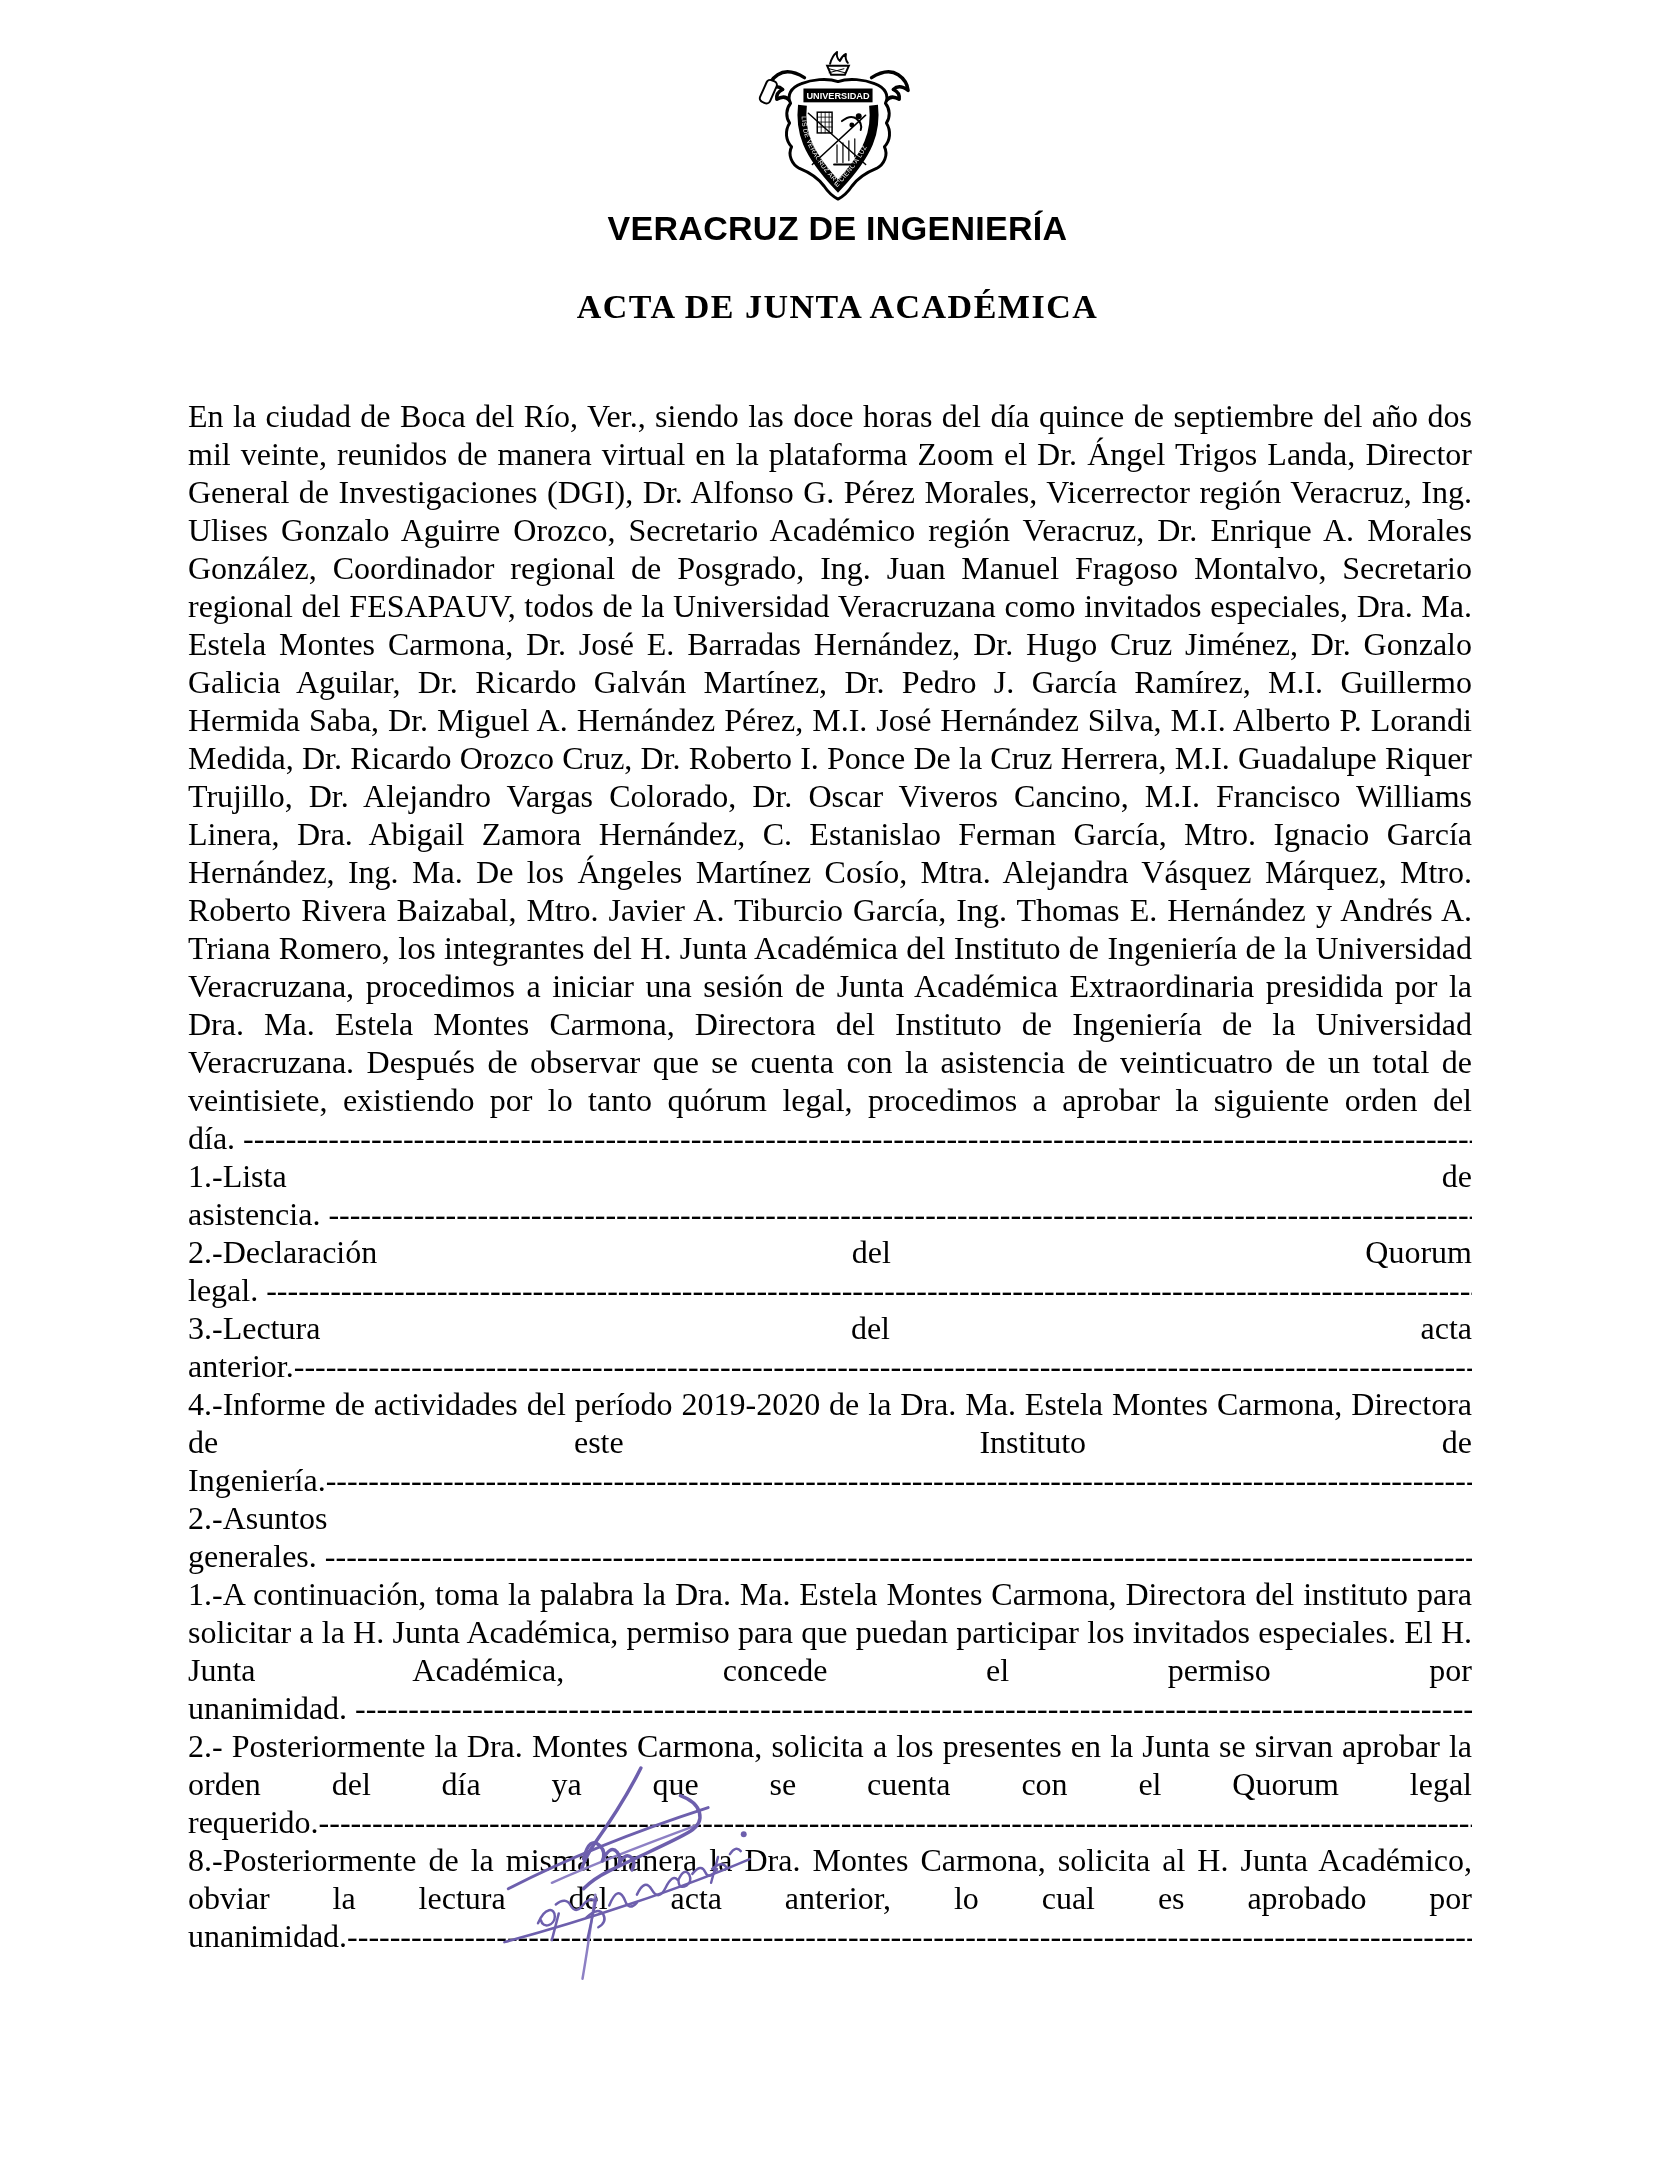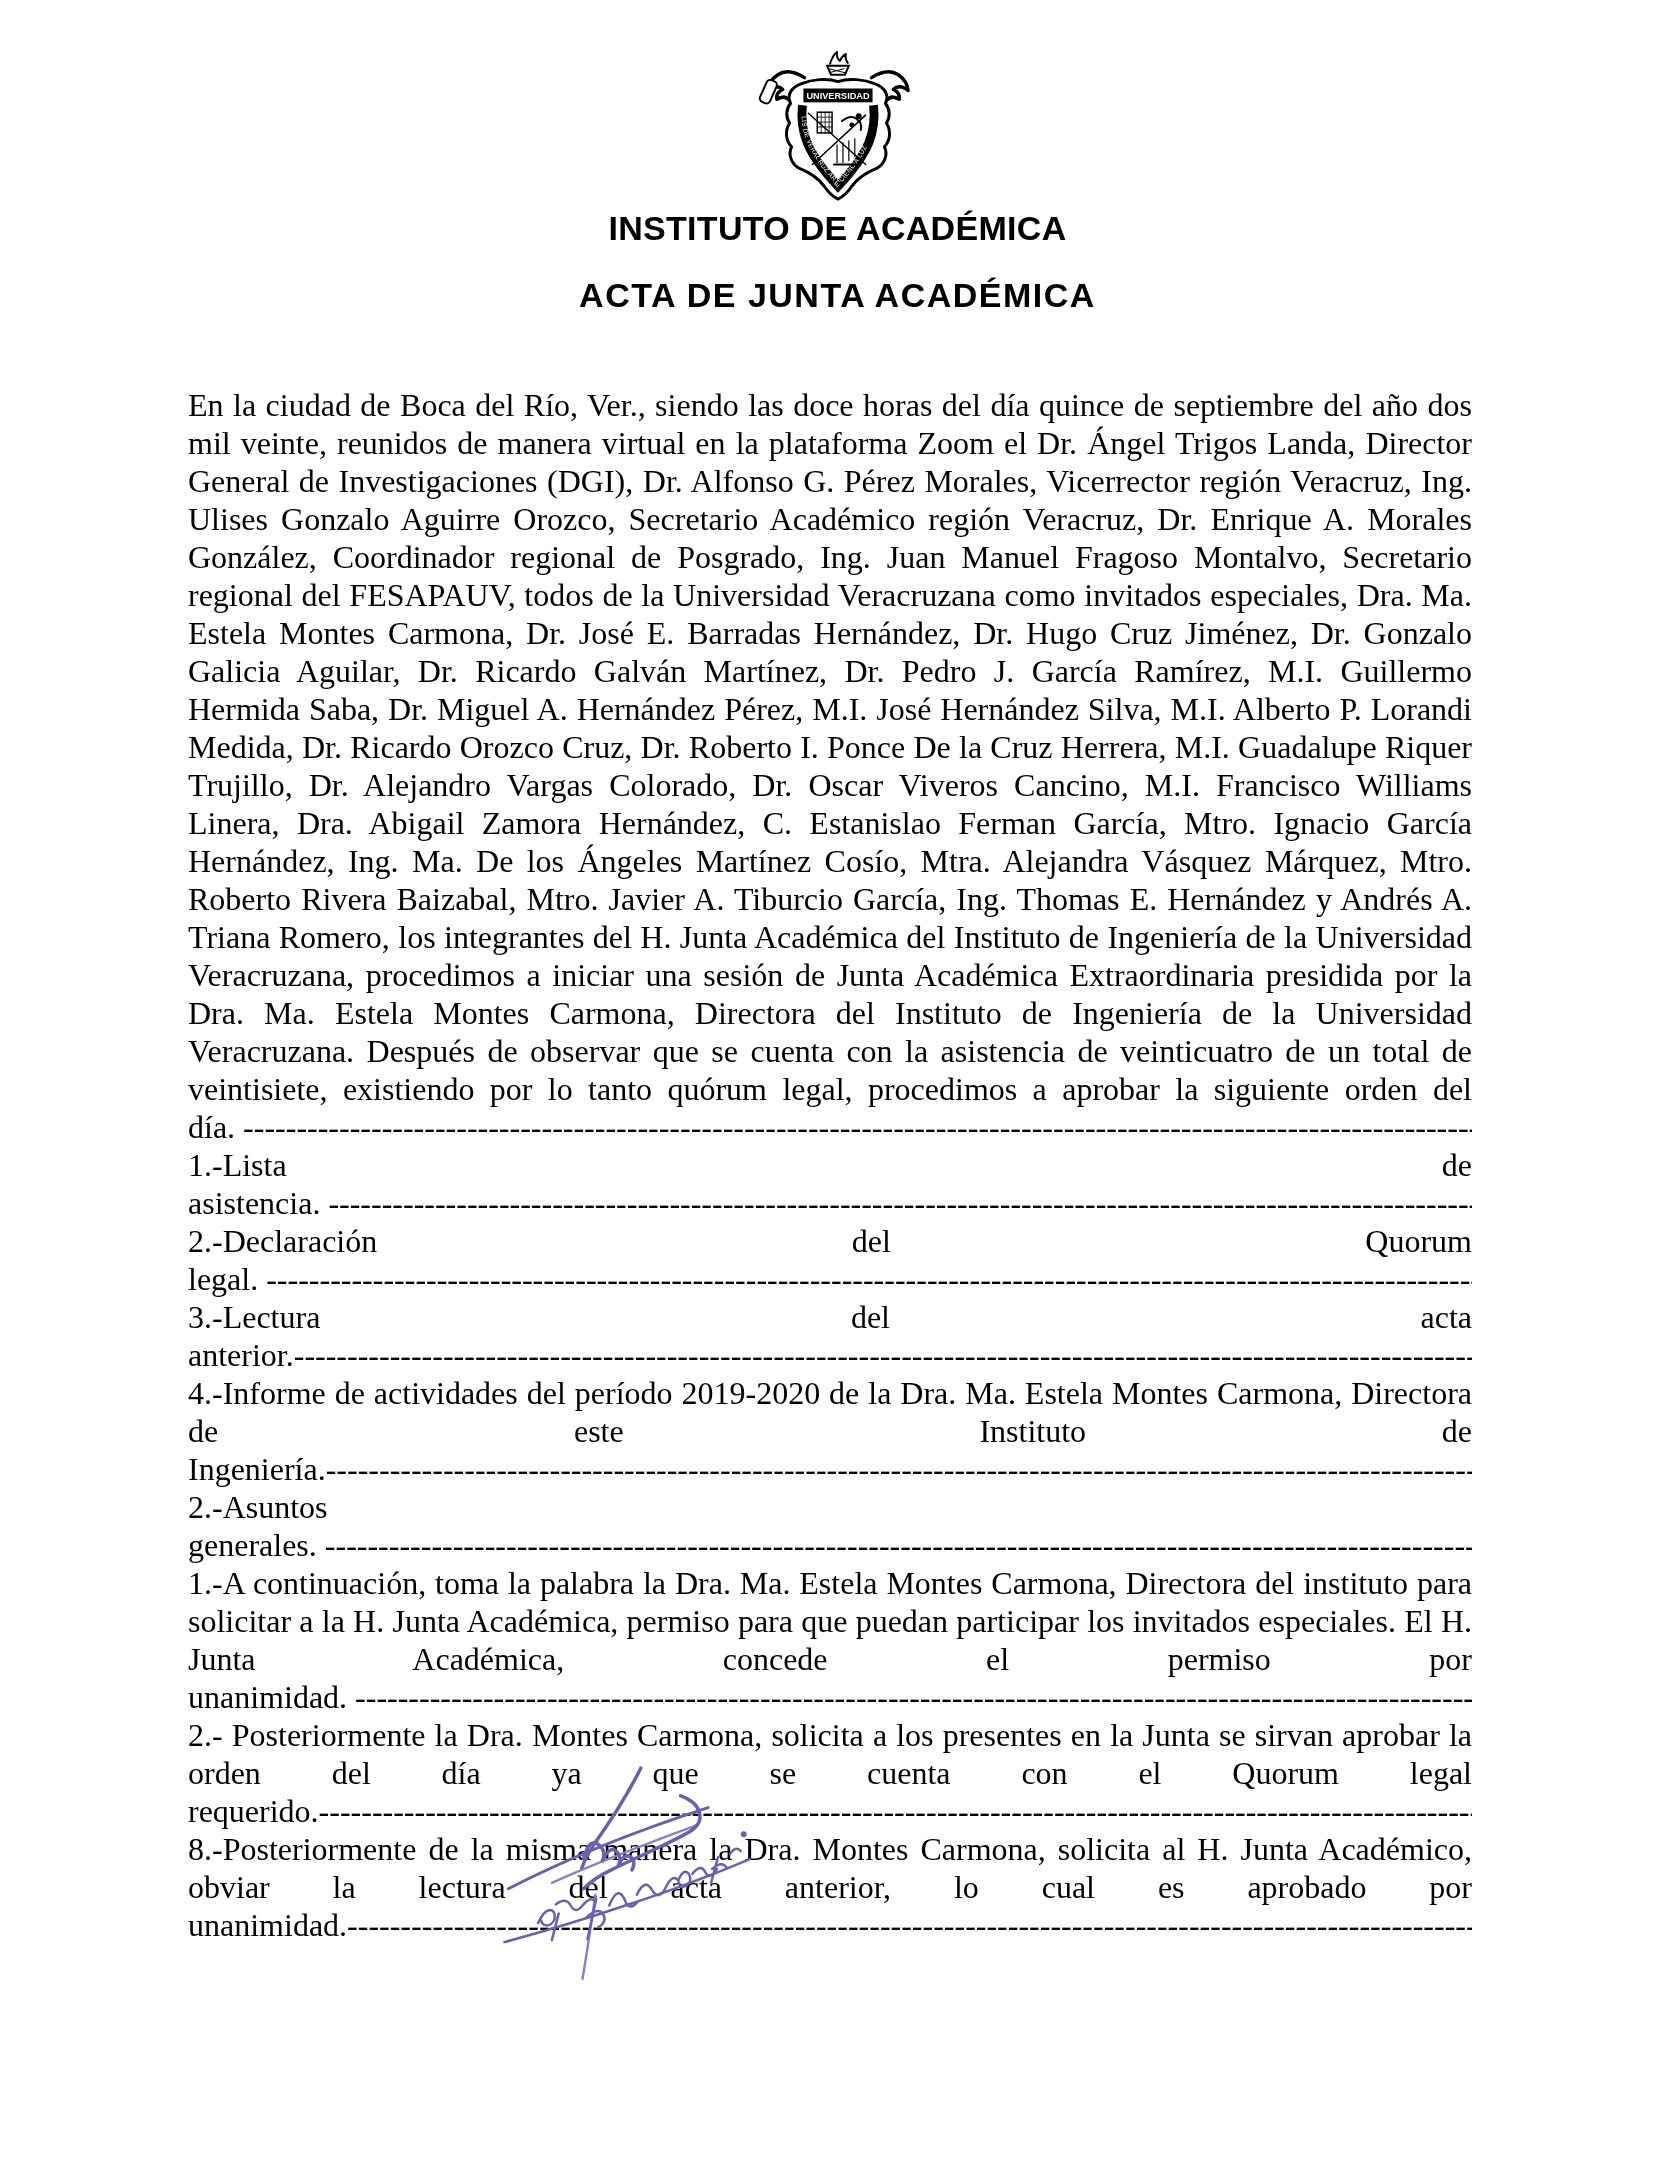--- a/index.html
+++ b/index.html
@@ -16,26 +16,26 @@
   .crest{display:block;margin:50px auto 2px auto;}
   .org{
     text-align:center;
     font-family:"Liberation Sans","DejaVu Sans",sans-serif;
     font-weight:bold;
     font-size:34px;
     line-height:40px;
     letter-spacing:0.3px;
   }
   .doc-title{
-    margin:28px 0 0 0;
+    margin:40px 0 0 0;
     text-align:center;
     font-size:34px;
     font-weight:bold;
     letter-spacing:1.5px;
-    font-family:Liberation Sans, sans-serif;
+    font-family:Liberation Serif, serif;
   }
   .body-text{
     margin:71px 203px 0 188px;
     font-size:32px;
     line-height:38px;
     text-align:justify;
   }
   .para{margin:0;overflow:hidden;}
   .dash{white-space:nowrap;}
   .signature{position:absolute;left:447px;top:1738px;}
@@ -89,21 +89,21 @@
         <path class="crest-line" stroke-width="1.5" d="M70,64 L128,116 M128,66 L74,116"></path>
         <path class="crest-line" stroke-width="2" d="M104,72 q9,-7 15,-2 q6,4 4,11"></path>
         <circle cx="121" cy="67" r="3" fill="#000"></circle>
         <circle cx="114" cy="76" r="2.5" fill="#000"></circle>
         <path class="crest-line" stroke-width="1.2" d="M99,96 v18 M105,94 v20 M111,92 v20 M117,90 v18"></path>
         <path class="crest-line" stroke-width="2" d="M96,116 h24"></path>
       </g>
     </g>
   </svg>
 
-  <div class="org">INSTITUTO DE ACADÉMICA</div>
+  <div class="org">VERACRUZ DE INGENIERÍA</div>
 
   <h1 class="doc-title">ACTA DE JUNTA ACADÉMICA</h1>
 
   <main class="body-text">
     <p class="para"><span>En la ciudad de Boca del Río, Ver., siendo las doce horas del día quince de septiembre del año dos mil veinte, reunidos de manera virtual en la plataforma Zoom el Dr. Ángel Trigos Landa, Director General de Investigaciones (DGI), Dr. Alfonso G. Pérez Morales, Vicerrector región Veracruz, Ing. Ulises Gonzalo Aguirre Orozco, Secretario Académico región Veracruz, Dr. Enrique A. Morales González, Coordinador regional de Posgrado, Ing. Juan Manuel Fragoso Montalvo, Secretario regional del FESAPAUV, todos de la Universidad Veracruzana como invitados especiales, Dra. Ma. Estela Montes Carmona, Dr. José E. Barradas Hernández, Dr. Hugo Cruz Jiménez, Dr. Gonzalo Galicia Aguilar, Dr. Ricardo Galván Martínez, Dr. Pedro J. García Ramírez, M.I. Guillermo Hermida Saba, Dr. Miguel A. Hernández Pérez, M.I. José Hernández Silva, M.I. Alberto P. Lorandi Medida, Dr. Ricardo Orozco Cruz, Dr. Roberto I. Ponce De la Cruz Herrera, M.I. Guadalupe Riquer Trujillo, Dr. Alejandro Vargas Colorado, Dr. Oscar Viveros Cancino, M.I. Francisco Williams Linera, Dra. Abigail Zamora Hernández, C. Estanislao Ferman García, Mtro. Ignacio García Hernández, Ing. Ma. De los Ángeles Martínez Cosío, Mtra. Alejandra Vásquez Márquez, Mtro. Roberto Rivera Baizabal, Mtro. Javier A. Tiburcio García, Ing. Thomas E. Hernández y Andrés A. Triana Romero, los integrantes del H. Junta Académica del Instituto de Ingeniería de la Universidad Veracruzana, procedimos a iniciar una sesión de Junta Académica Extraordinaria presidida por la Dra. Ma. Estela Montes Carmona, Directora del Instituto de Ingeniería de la Universidad Veracruzana. Después de observar que se cuenta con la asistencia de veinticuatro de un total de veintisiete, existiendo por lo tanto quórum legal, procedimos a aprobar la siguiente orden del día.</span><span class="dash">&nbsp;--------------------------------------------------------------------------------------------------------------------------------------------</span></p>
     <p class="para"><span>1.-Lista de asistencia.</span><span class="dash">&nbsp;--------------------------------------------------------------------------------------------------------------------------------------------</span></p>
     <p class="para"><span>2.-Declaración del Quorum legal.</span><span class="dash">&nbsp;--------------------------------------------------------------------------------------------------------------------------------------------</span></p>
     <p class="para"><span>3.-Lectura del acta anterior.</span><span class="dash">--------------------------------------------------------------------------------------------------------------------------------------------</span></p>
     <p class="para"><span>4.-Informe de actividades del período 2019-2020 de la Dra. Ma. Estela Montes Carmona, Directora de este Instituto de Ingeniería.</span><span class="dash">--------------------------------------------------------------------------------------------------------------------------------------------</span></p>
     <p class="para"><span>2.-Asuntos generales.</span><span class="dash">&nbsp;--------------------------------------------------------------------------------------------------------------------------------------------</span></p>

